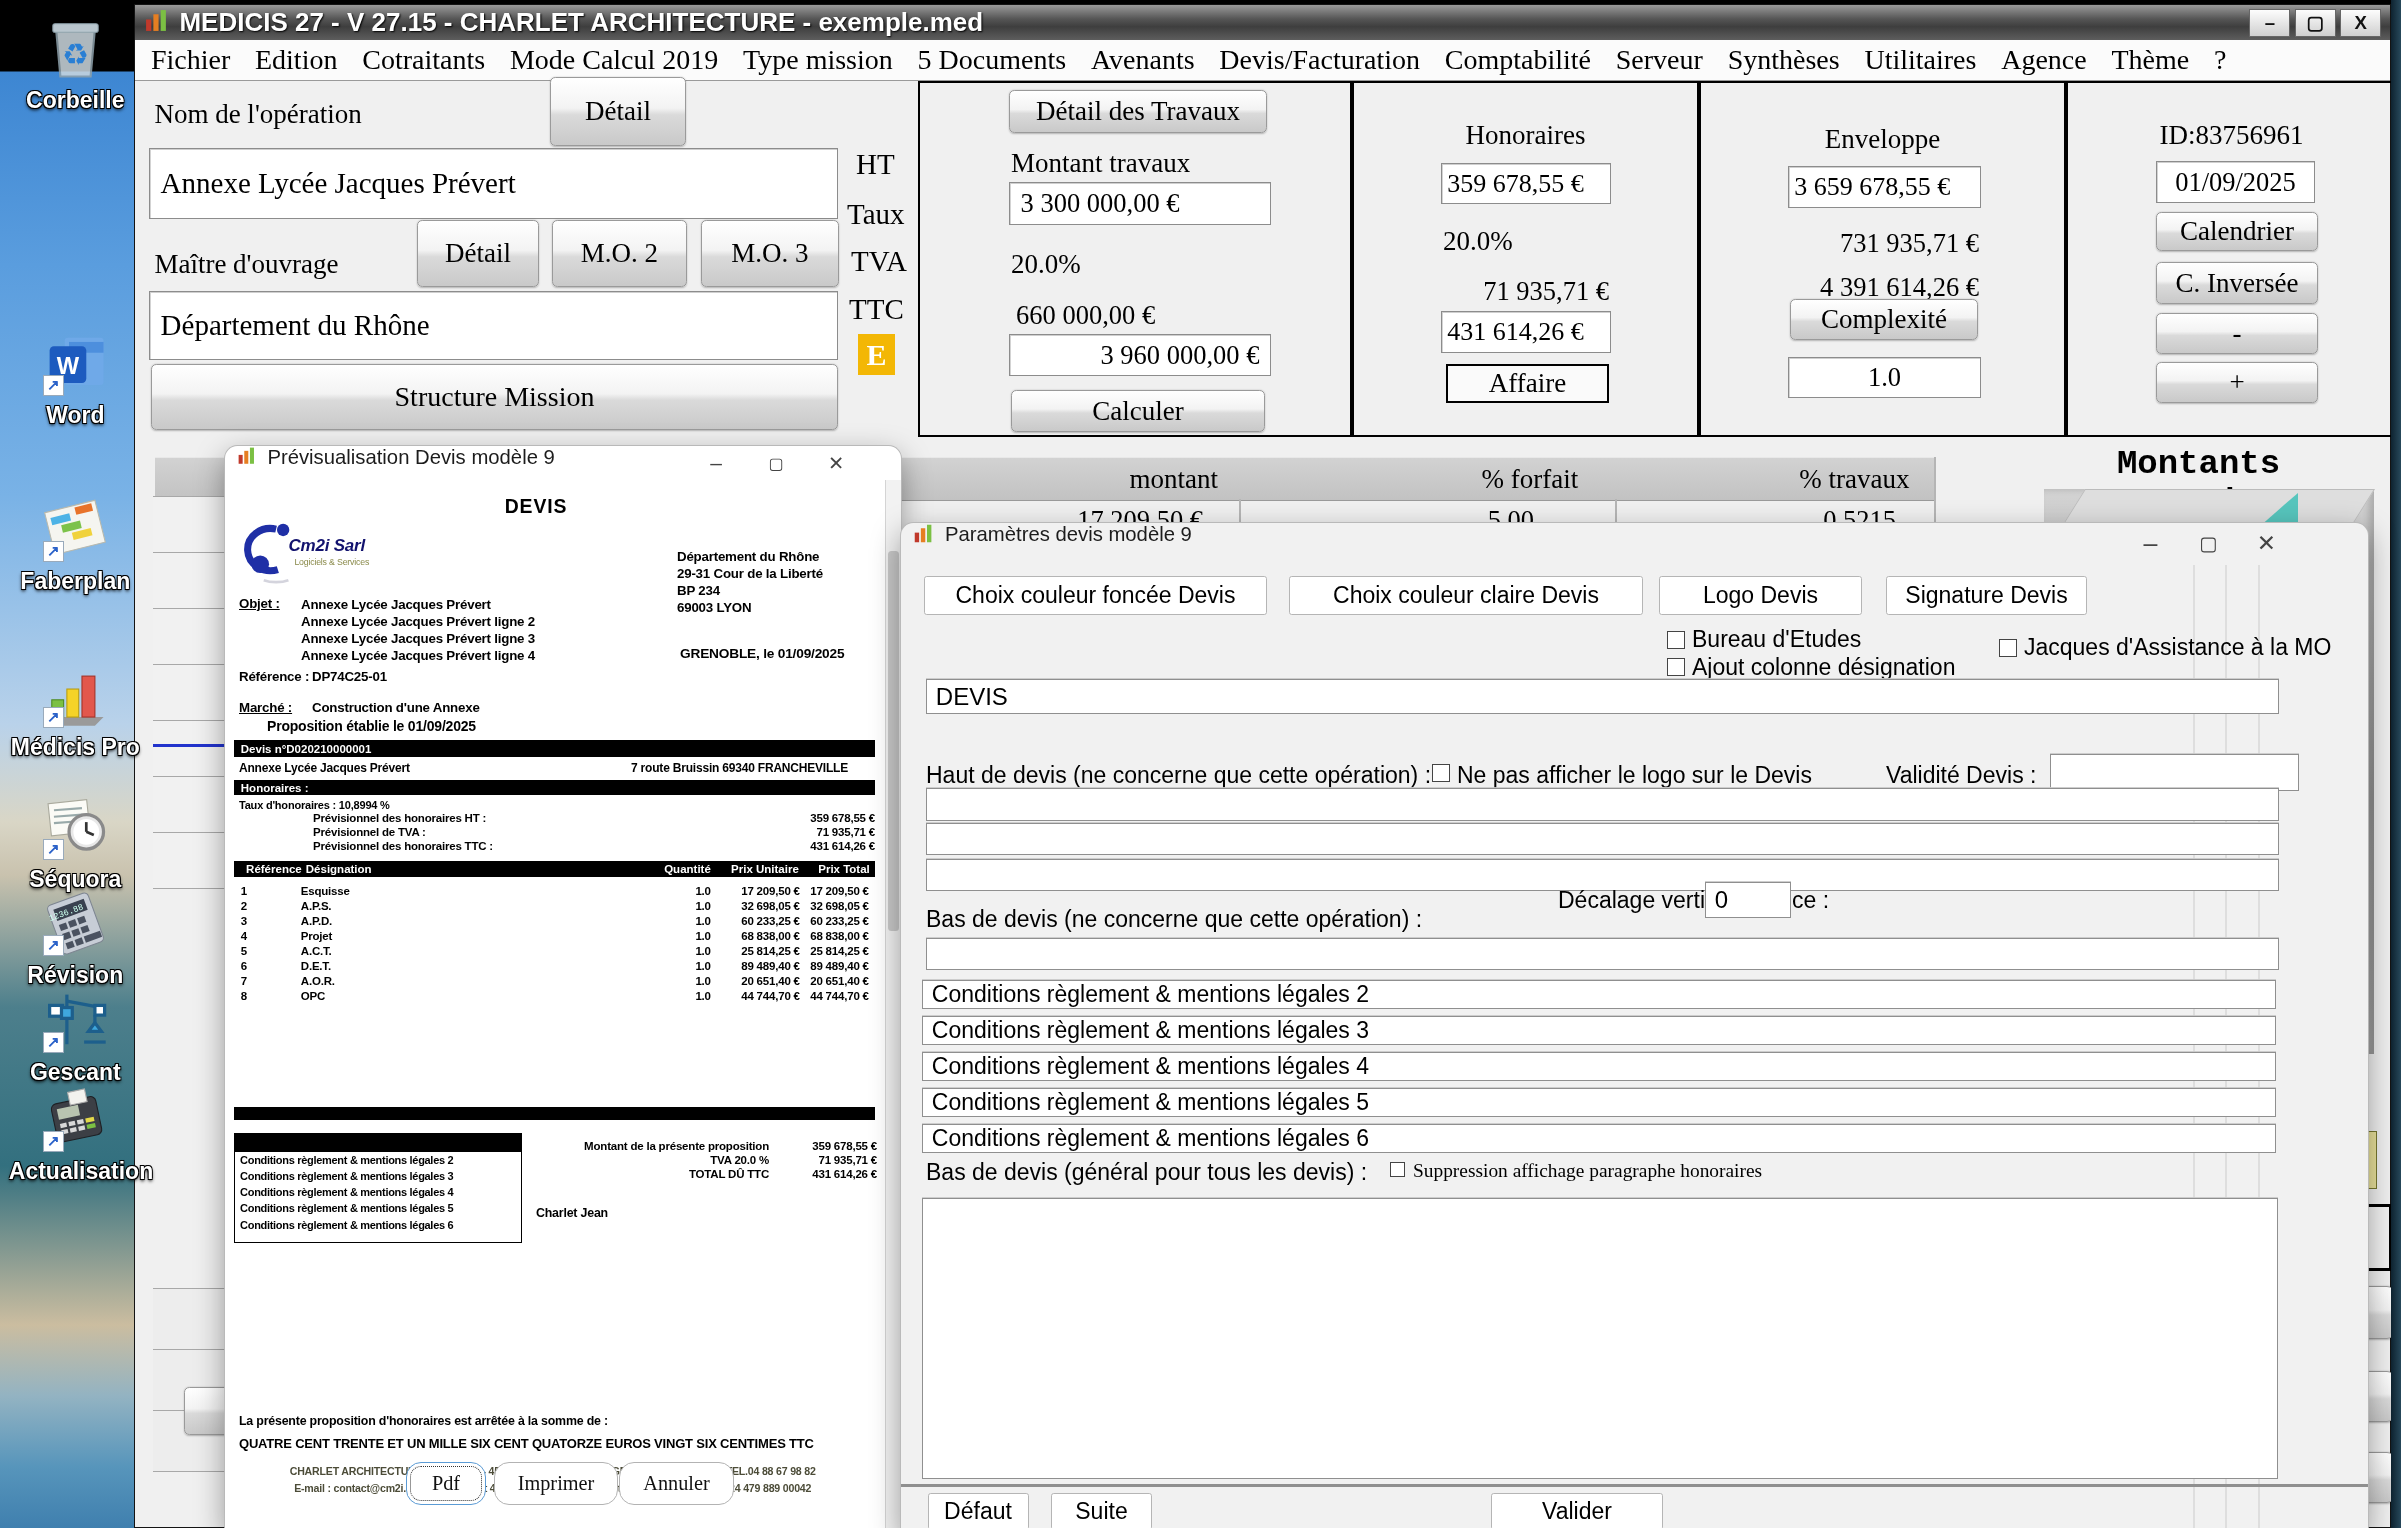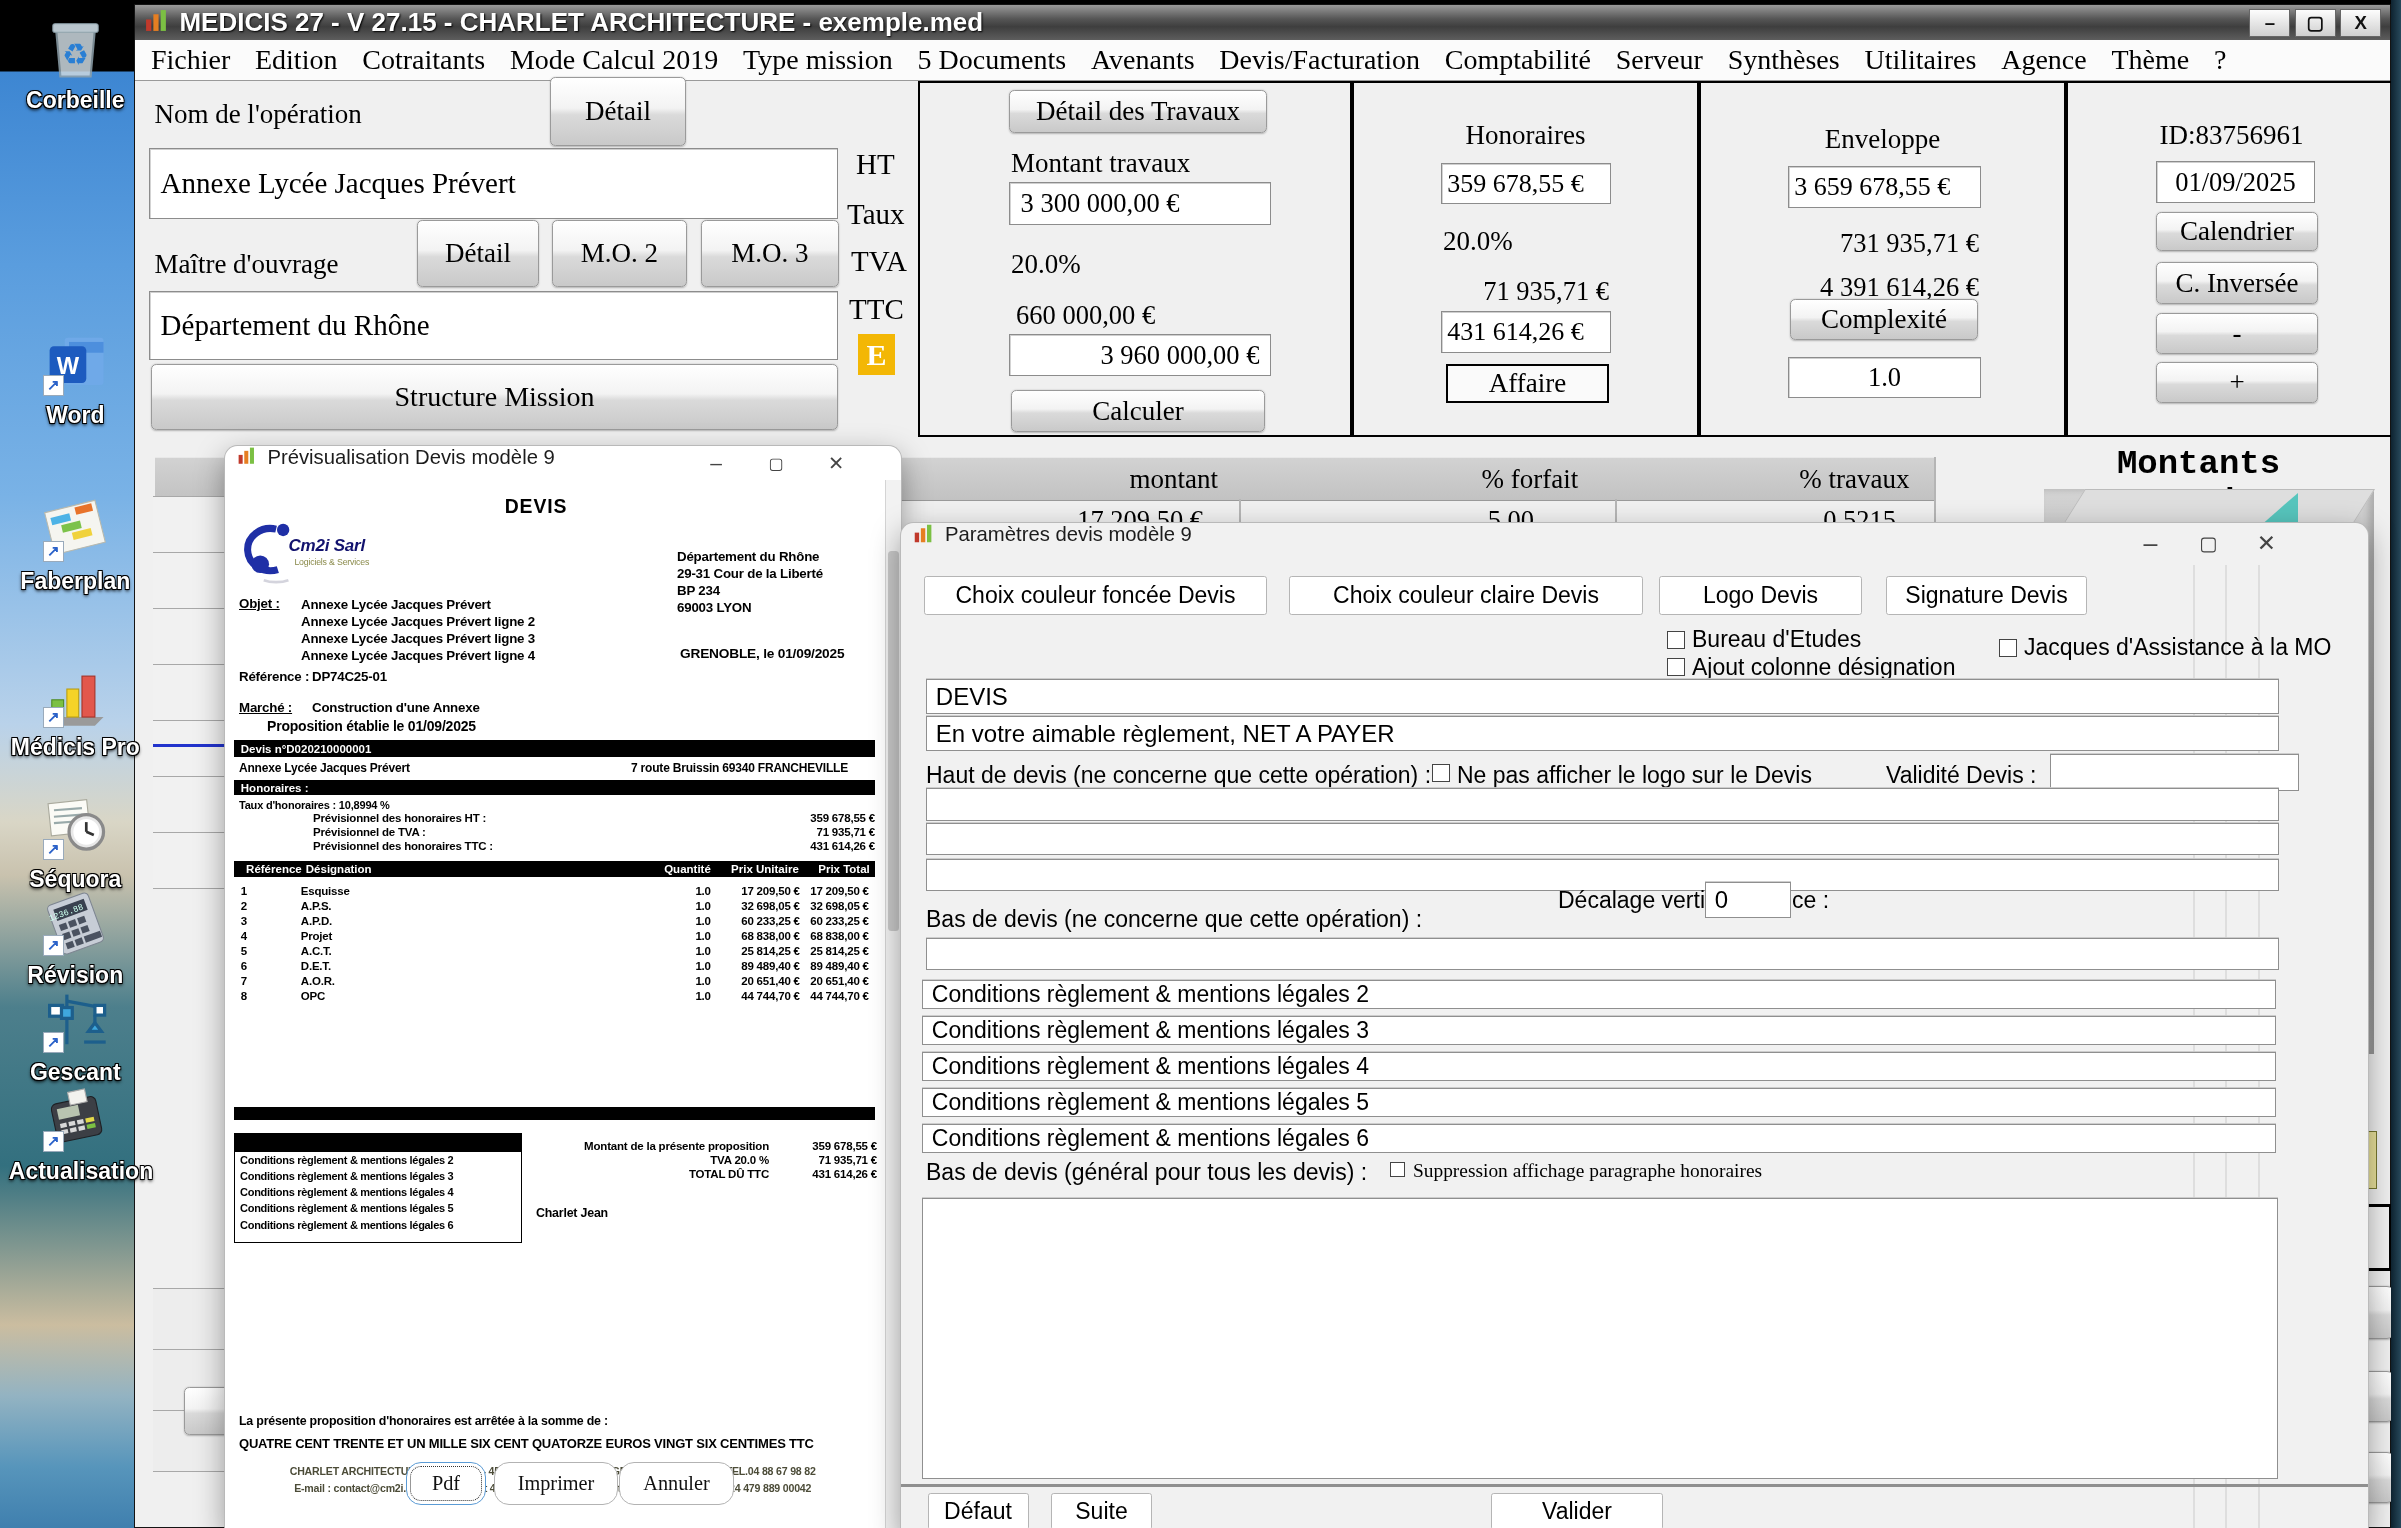--- a/index.html
+++ b/index.html
@@ -603,23 +603,20 @@
   <span class="a cb" style="left:766px;top:108px;"></span>
   <span class="a plab" style="left:791px;top:103px;">Bureau d'Etudes</span>
   <span class="a cb" style="left:1098px;top:116px;"></span>
   <span class="a plab" style="left:1123px;top:111px;">Jacques d'Assistance à la MO</span>
   <span class="a cb" style="left:766px;top:135px;"></span>
   <span class="a plab" style="left:791px;top:131px;">Ajout colonne désignation</span>
 
   <div class="a pfield" style="left:25px;top:156px;width:1351px;height:33px;">
       <span class="pad">DEVIS</span>
     </div>
-  <div class="a pfield" style="left:25px;top:193px;width:1351px;height:33px;">
-      <span class="pad">En votre aimable règlement, NET A PAYER</span>
-    </div>
 
   <span class="a plab" style="left:25px;top:239px;">Haut de devis (ne concerne que cette opération) :</span>
   <span class="a cb" style="left:531px;top:241px;"></span>
   <span class="a plab" style="left:556px;top:239px;">Ne pas afficher le logo sur le Devis</span>
   <span class="a plab" style="left:985px;top:239px;">Validité Devis :</span>
   <div class="a pfield" style="left:1149px;top:231px;width:247px;height:35px;">
       <span class="pad"></span>
     </div>
 
   <div class="a pfield" style="left:25px;top:265px;width:1351px;height:31px;"></div>

